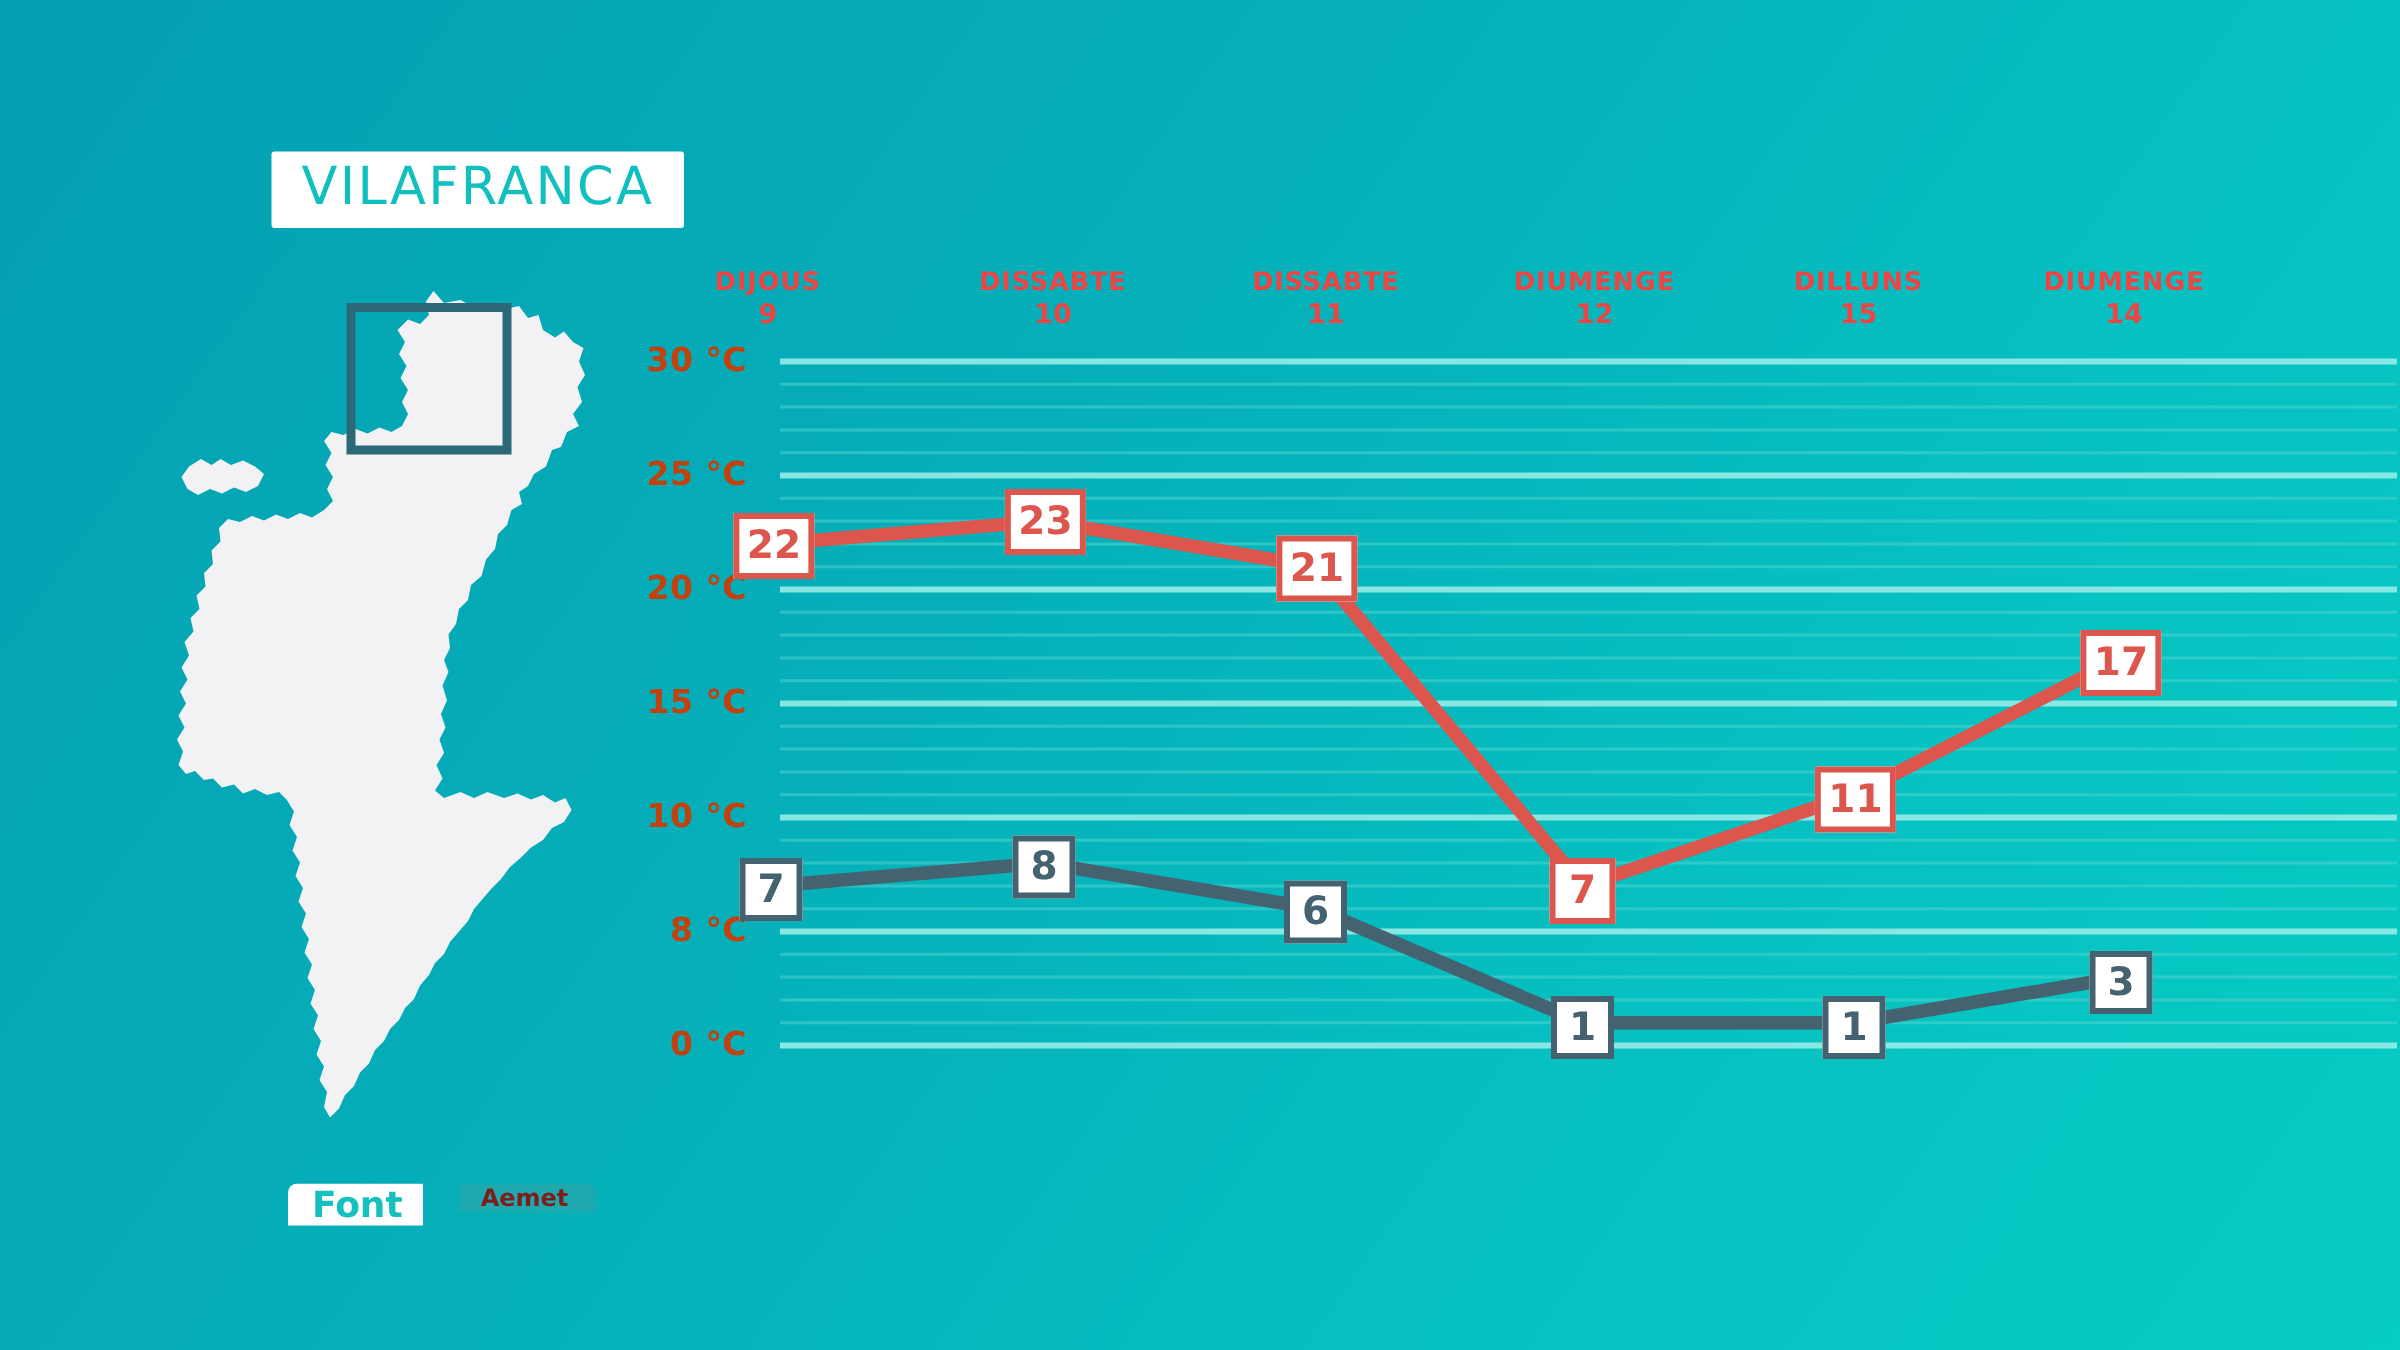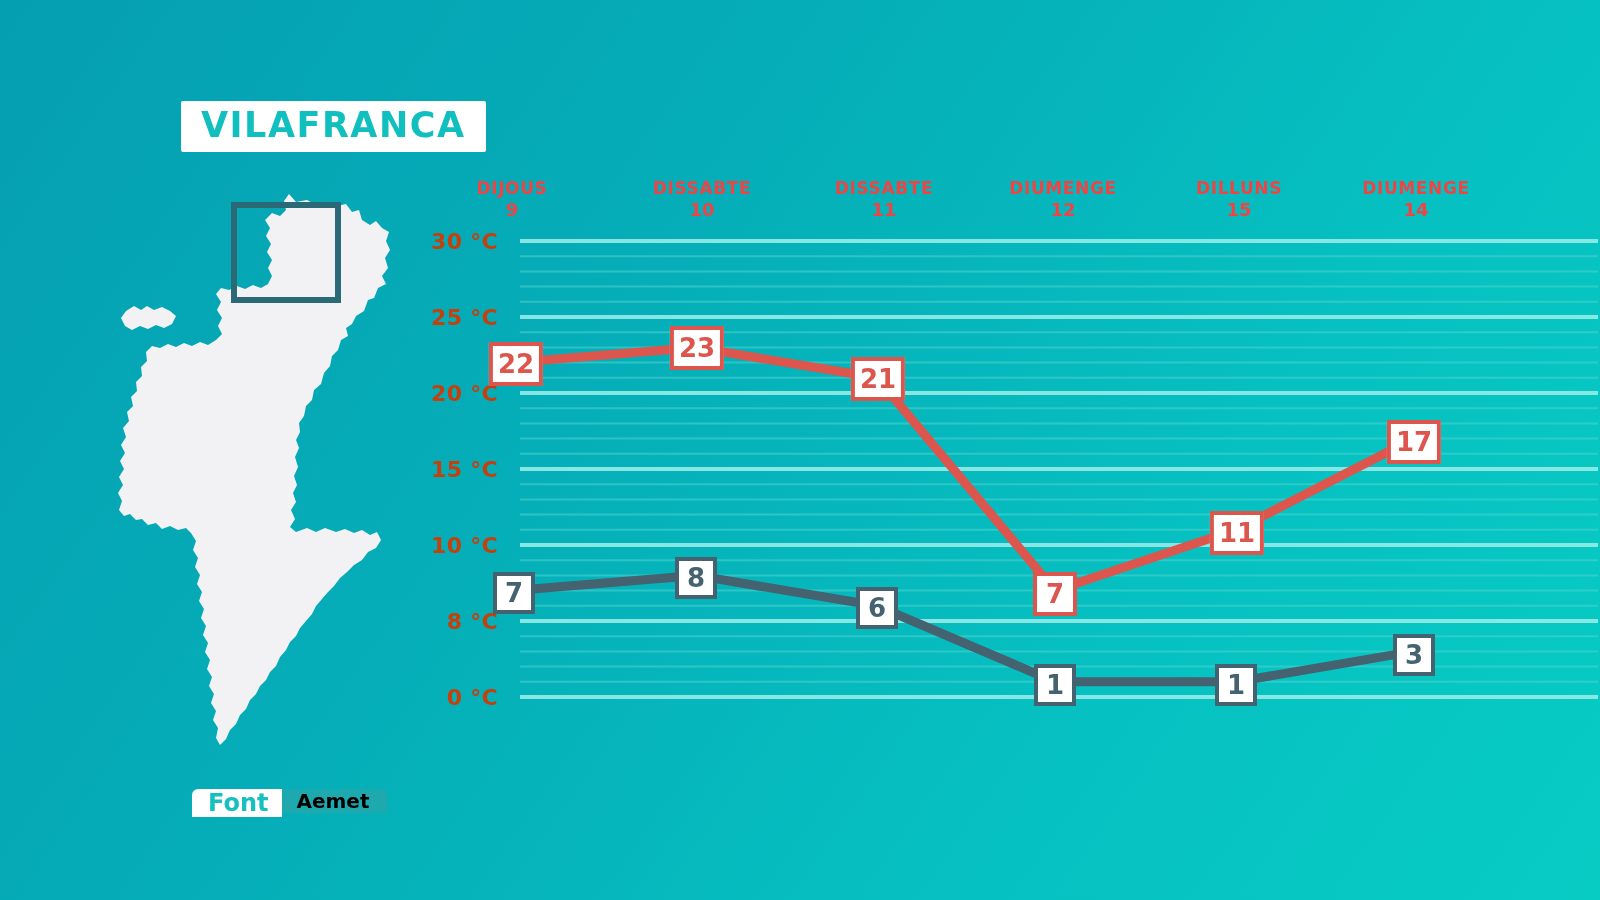--- a/index.html
+++ b/index.html
@@ -13,21 +13,21 @@
   
   #title-badge {
     position:absolute; left:181px; top:101px;
     background:#FFFFFF;
     padding:7px 20px 9px 20px;
     border-radius:2px;
   }
   #title-badge .title-text {
     color:#12BFBF;
     font-size:35px;
-    font-weight:bold;
+    font-weight:normal;
     letter-spacing:1.5px;
     line-height:1;
     font-family:"DejaVu Sans","Liberation Sans",sans-serif;
   }
 
   
   #map-wrap { position:absolute; left:100px; top:180px; width:320px; height:580px; }
   #map-wrap svg { display:block; width:320px; height:580px; }
 
   .day-col {
@@ -90,24 +90,25 @@
   }
   #footer-font {
     background:#FFFFFF;
     color:#16C0BE;
     font-size:24px; font-weight:bold;
     display:flex; align-items:center;
     padding:0 14px 0 16px;
   }
   #footer-aemet {
     background:#1EA9AE;
-    color:#000000;
-    font-size:20px; font-weight:bold;
+    color:#7f1d1d;
+    font-size:16px; font-weight:bold;
     display:flex; align-items:center;
     padding:0 18px 0 14px;
+    margin-left:24px;
   }
 </style>
 </head>
 <body>
 
 <div id="title-badge">
   <span class="title-text">VILAFRANCA</span>
 </div>
 
 <div id="map-wrap">

